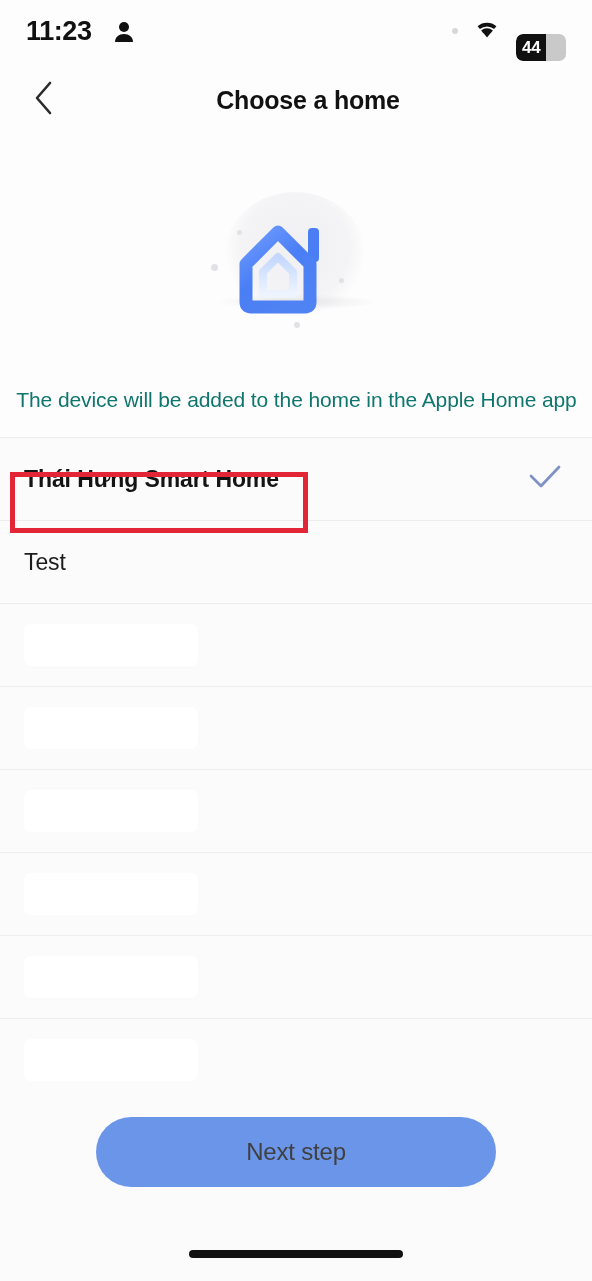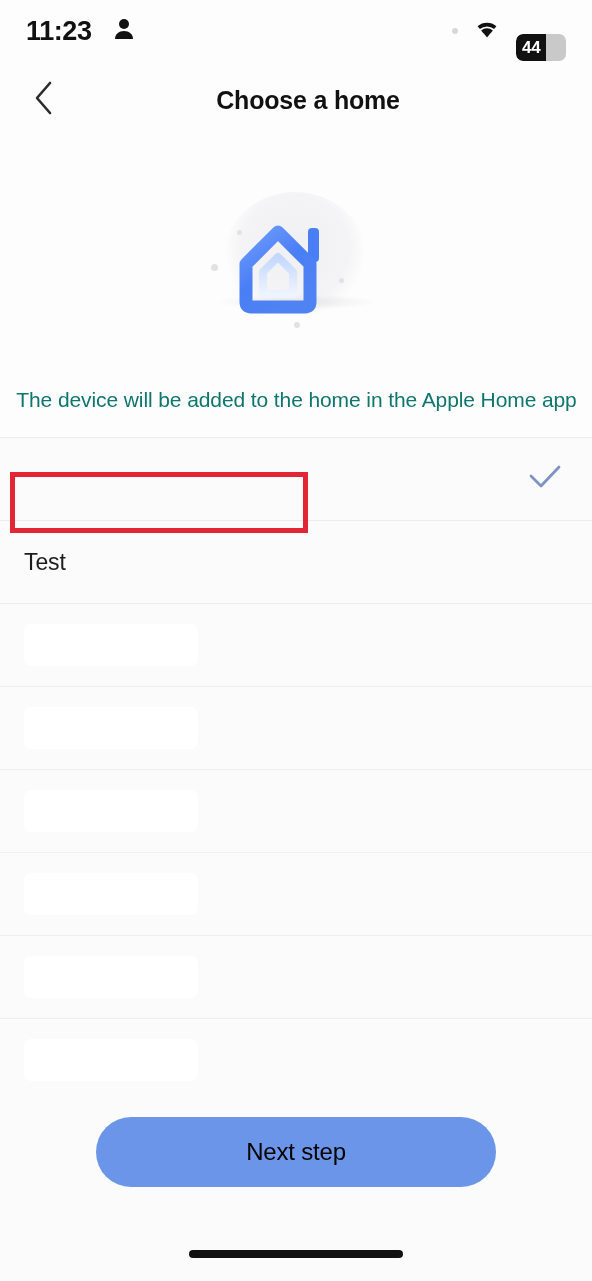--- a/index.html
+++ b/index.html
@@ -14,21 +14,21 @@
     width:592px; height:1281px;
     background:#fdfdfd;
   }
 
   
   .statusbar {
     position:absolute; top:0; left:0; right:0; height:62px;
     display:flex; align-items:center; justify-content:space-between;
     padding:0 26px;
   }
-  .sb-left { display:flex; align-items:center; gap:22px; }
+  .sb-left { display:flex; align-items:flex-end; gap:22px; }
   .sb-time {
     font-size:27px; font-weight:bold; color:#111; letter-spacing:-0.4px;
   }
   .person-icon { display:block; }
   .sb-right { display:flex; align-items:center; gap:14px; }
   .dot-icon { width:6px; height:6px; border-radius:50%; background:#d8d8d8; }
   .wifi-icon { display:block; }
   .battery {
     position:relative; width:50px; height:27px;
     border-radius:7px; background:#c9c9c9; overflow:hidden;
@@ -119,21 +119,21 @@
   
   .footer {
     position:absolute; left:0; right:0; bottom:0; height:182px;
     background:#fbfbfc;
     display:flex; flex-direction:column; align-items:center;
   }
   .next-btn {
     margin-top:18px;
     width:400px; height:70px; border-radius:36px;
     background:#6b95e8; border:none;
-    color:#000000; font-size:24px; letter-spacing:-0.2px;
+    color:#404040; font-size:24px; letter-spacing:-0.2px;
     font-family:"Liberation Sans", sans-serif;
     cursor:pointer;
     display:flex; align-items:center; justify-content:center;
   }
   .home-indicator {
     position:absolute; bottom:23px; left:50%; transform:translateX(-50%);
     width:214px; height:8px; border-radius:5px; background:#111;
   }
 </style>
 </head>
@@ -207,20 +207,21 @@
         <path d="M72 86 L87 71 L102 86 L102 108 L72 108 Z" fill="none" stroke="url(#innerGrad)" stroke-width="8" stroke-linejoin="round" stroke-linecap="round"></path>
       </svg>
     </div>
   </div>
 
   <div class="desc">The device will be added to the home in the Apple Home app</div>
 
   <div class="list">
 
     <div class="row">
+      <span class="row-label selected">Thái Hưng Smart Home</span>
       <span class="check-icon">
         <svg width="34" height="26" viewBox="0 0 34 26">
           <path d="M3 12l10 10L31 3" fill="none" stroke="#7f92c4" stroke-width="2.8" stroke-linecap="round" stroke-linejoin="round"></path>
         </svg>
       </span>
     </div>
 
     <div class="row">
       <span class="row-label">Test</span>
     </div>

